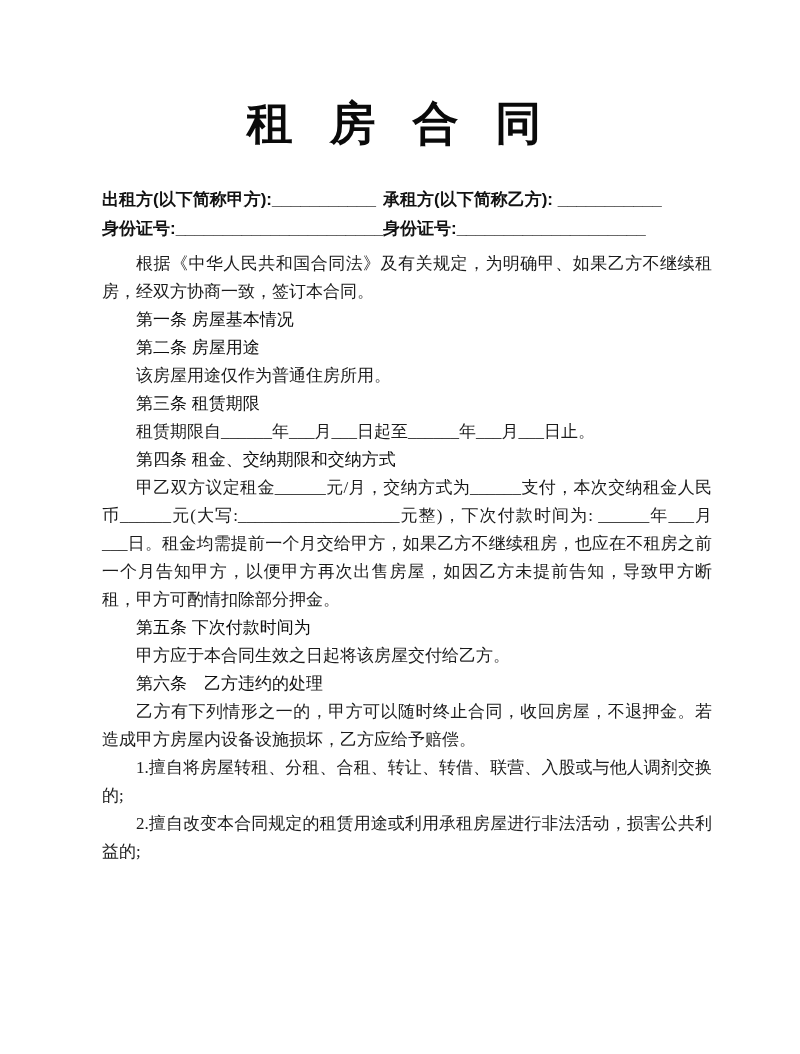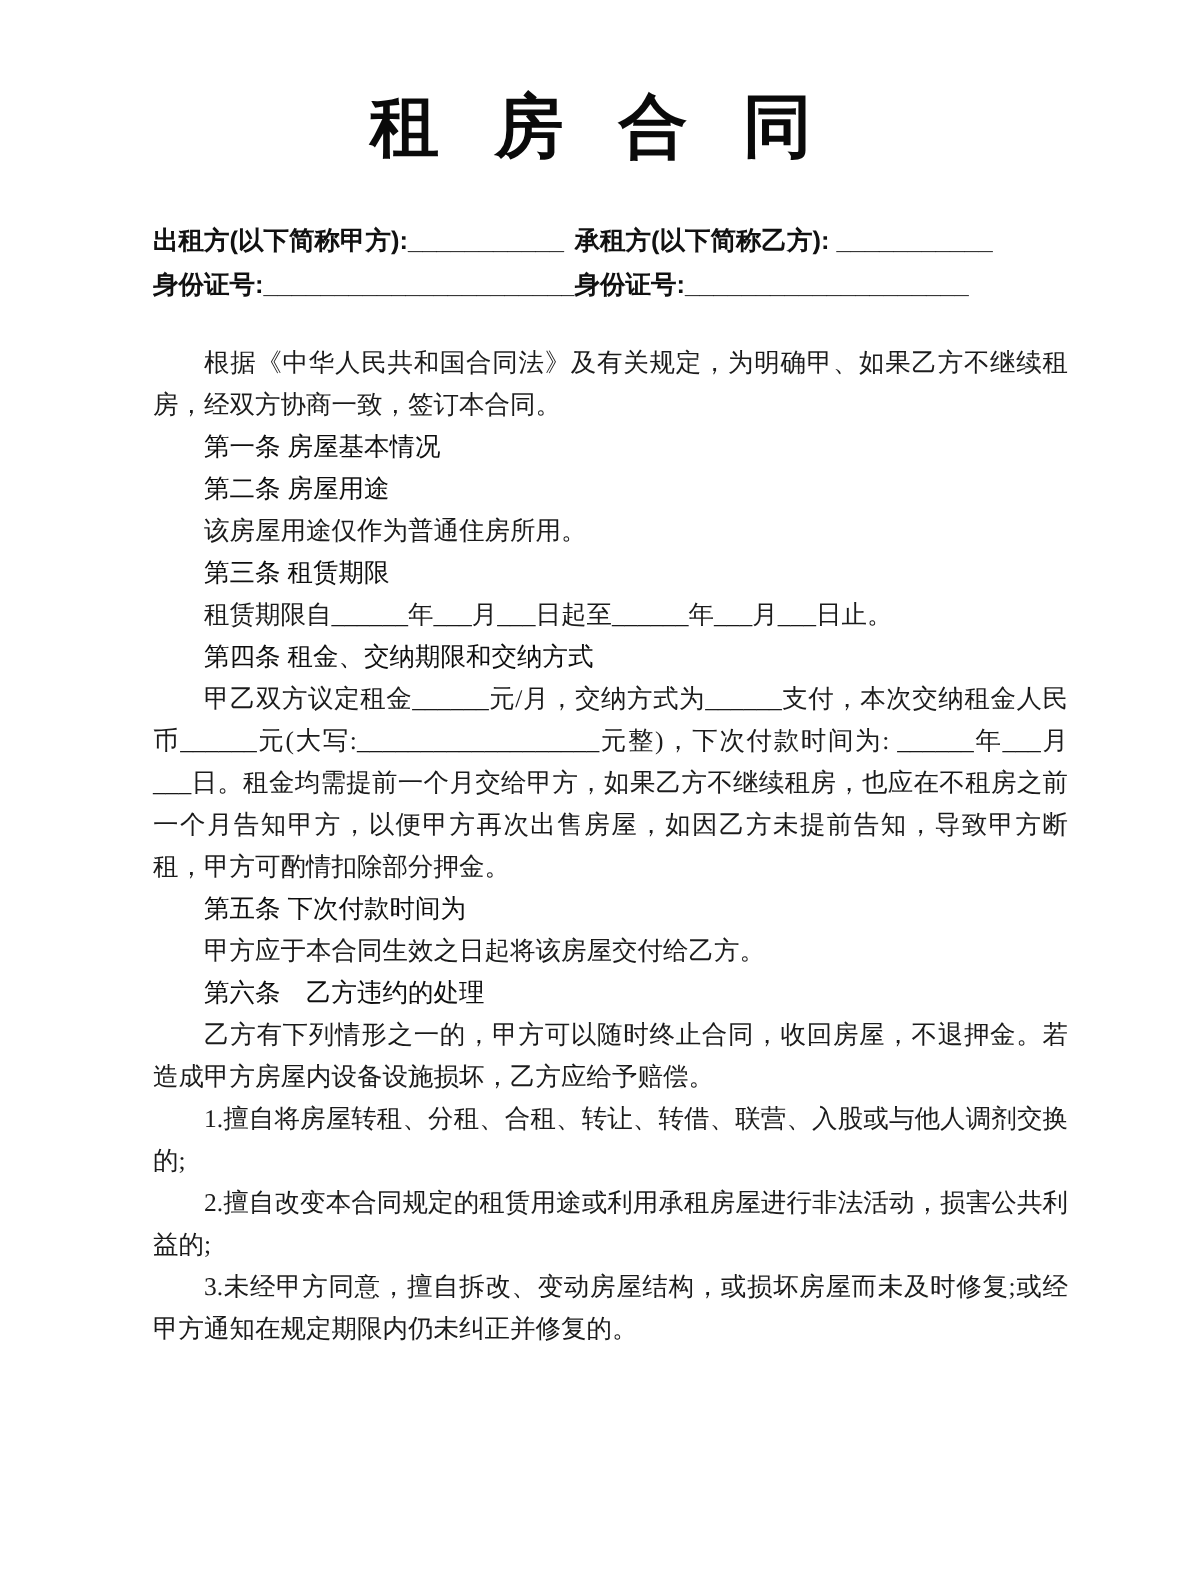--- a/index.html
+++ b/index.html
@@ -6,21 +6,21 @@
   .page {
     position: relative;
     width: 800px;
     height: 1054px;
     background: #ffffff;
     color: #1b1b1b;
     overflow: hidden;
     font-family: "Liberation Serif", "DejaVu Serif", serif;
   }
   .title {
-    padding-top: 57px;
+    padding-top: 96px;
     text-align: center;
     font-size: 46px;
     line-height: 1.2;
     font-weight: 900;
     letter-spacing: 12px;
     color: #0a0a0a;
     font-family: "Liberation Sans", "DejaVu Sans", sans-serif;
     white-space: nowrap;
   }
   .content {
@@ -35,21 +35,21 @@
     line-height: 29px;
   }
   .party-cell {
     font-weight: bold;
     font-family: "Liberation Sans", "DejaVu Sans", sans-serif;
     font-size: 17px;
     white-space: nowrap;
     overflow: hidden;
     color: #111111;
   }
-  .parties { margin-bottom: 24px; }
+  .parties { margin-bottom: 7px; }
   .para {
     margin: 0;
     text-indent: 2em;
   }
   .heading {
     font-weight: normal;
     font-family: "Liberation Sans", "DejaVu Sans", sans-serif;
     color: #0e0e0e;
     text-indent: 2em;
     line-height: 28px;
@@ -80,16 +80,15 @@
         <div class="heading">第三条 租赁期限</div>
         <p class="para">租赁期限自______年___月___日起至______年___月___日止。</p>
         <div class="heading">第四条 租金、交纳期限和交纳方式</div>
         <p class="para">甲乙双方议定租金______元/月，交纳方式为______支付，本次交纳租金人民币______元(大写:___________________元整)，下次付款时间为: ______年___月___日。租金均需提前一个月交给甲方，如果乙方不继续租房，也应在不租房之前一个月告知甲方，以便甲方再次出售房屋，如因乙方未提前告知，导致甲方断租，甲方可酌情扣除部分押金。</p>
         <div class="heading">第五条 下次付款时间为</div>
         <p class="para">甲方应于本合同生效之日起将该房屋交付给乙方。</p>
         <div class="heading">第六条　乙方违约的处理</div>
         <p class="para">乙方有下列情形之一的，甲方可以随时终止合同，收回房屋，不退押金。若造成甲方房屋内设备设施损坏，乙方应给予赔偿。</p>
         <p class="para">1.擅自将房屋转租、分租、合租、转让、转借、联营、入股或与他人调剂交换的;</p>
         <p class="para">2.擅自改变本合同规定的租赁用途或利用承租房屋进行非法活动，损害公共利益的;</p>
-        <p class="para">3.未经甲方同意，擅自拆改、变动房屋结构，或损坏房屋而未及时修复;或经甲方通知在规定期限内仍未纠正并修复的。</p>
       </div>
   </div>
 </div>
 
 </body></html>

